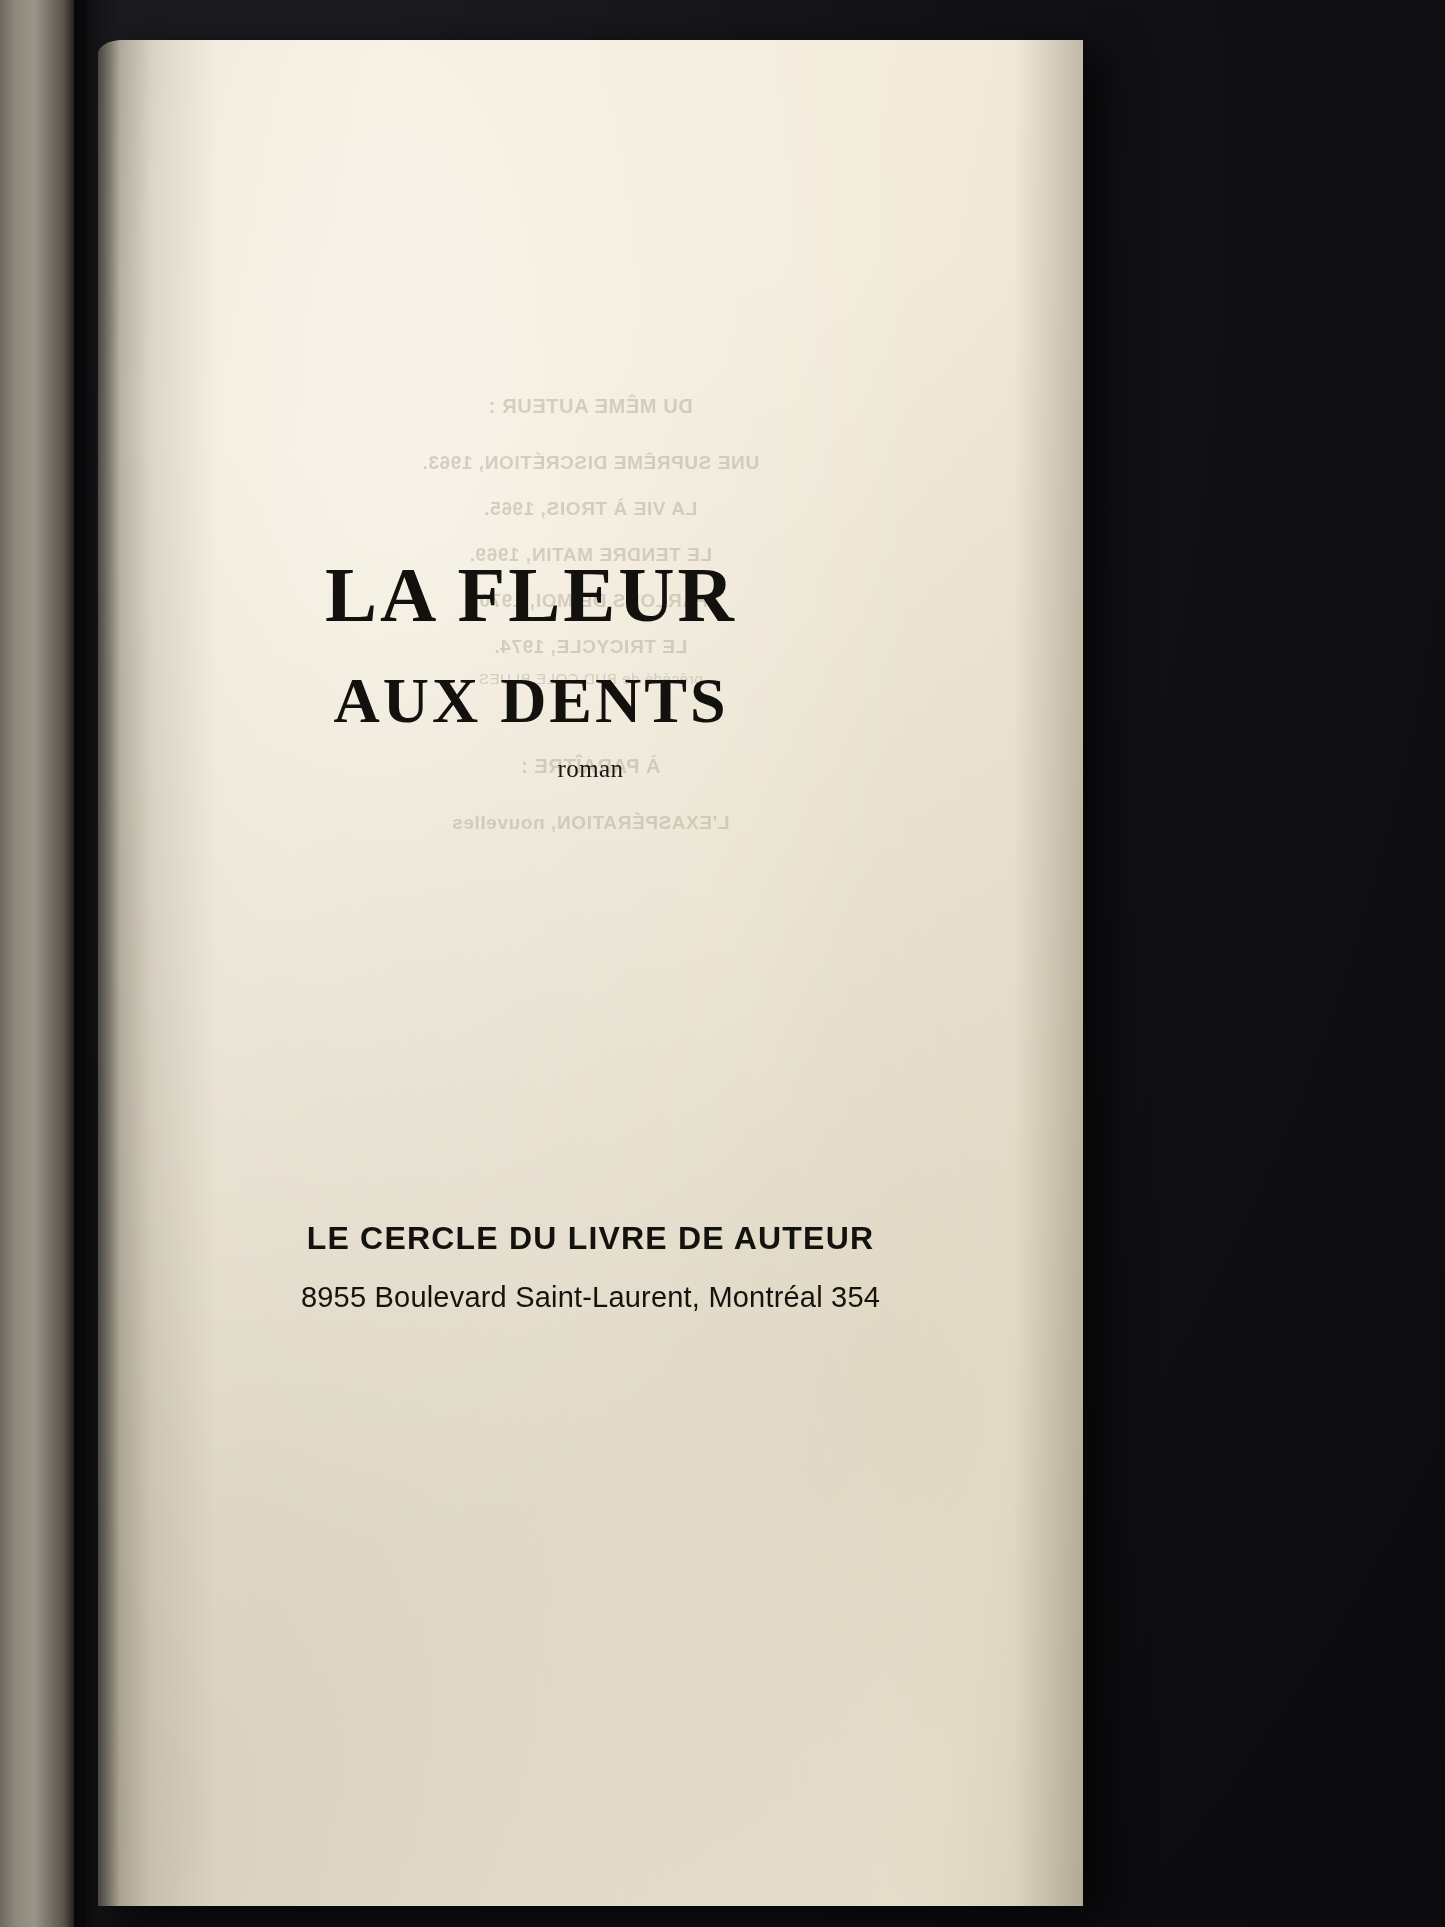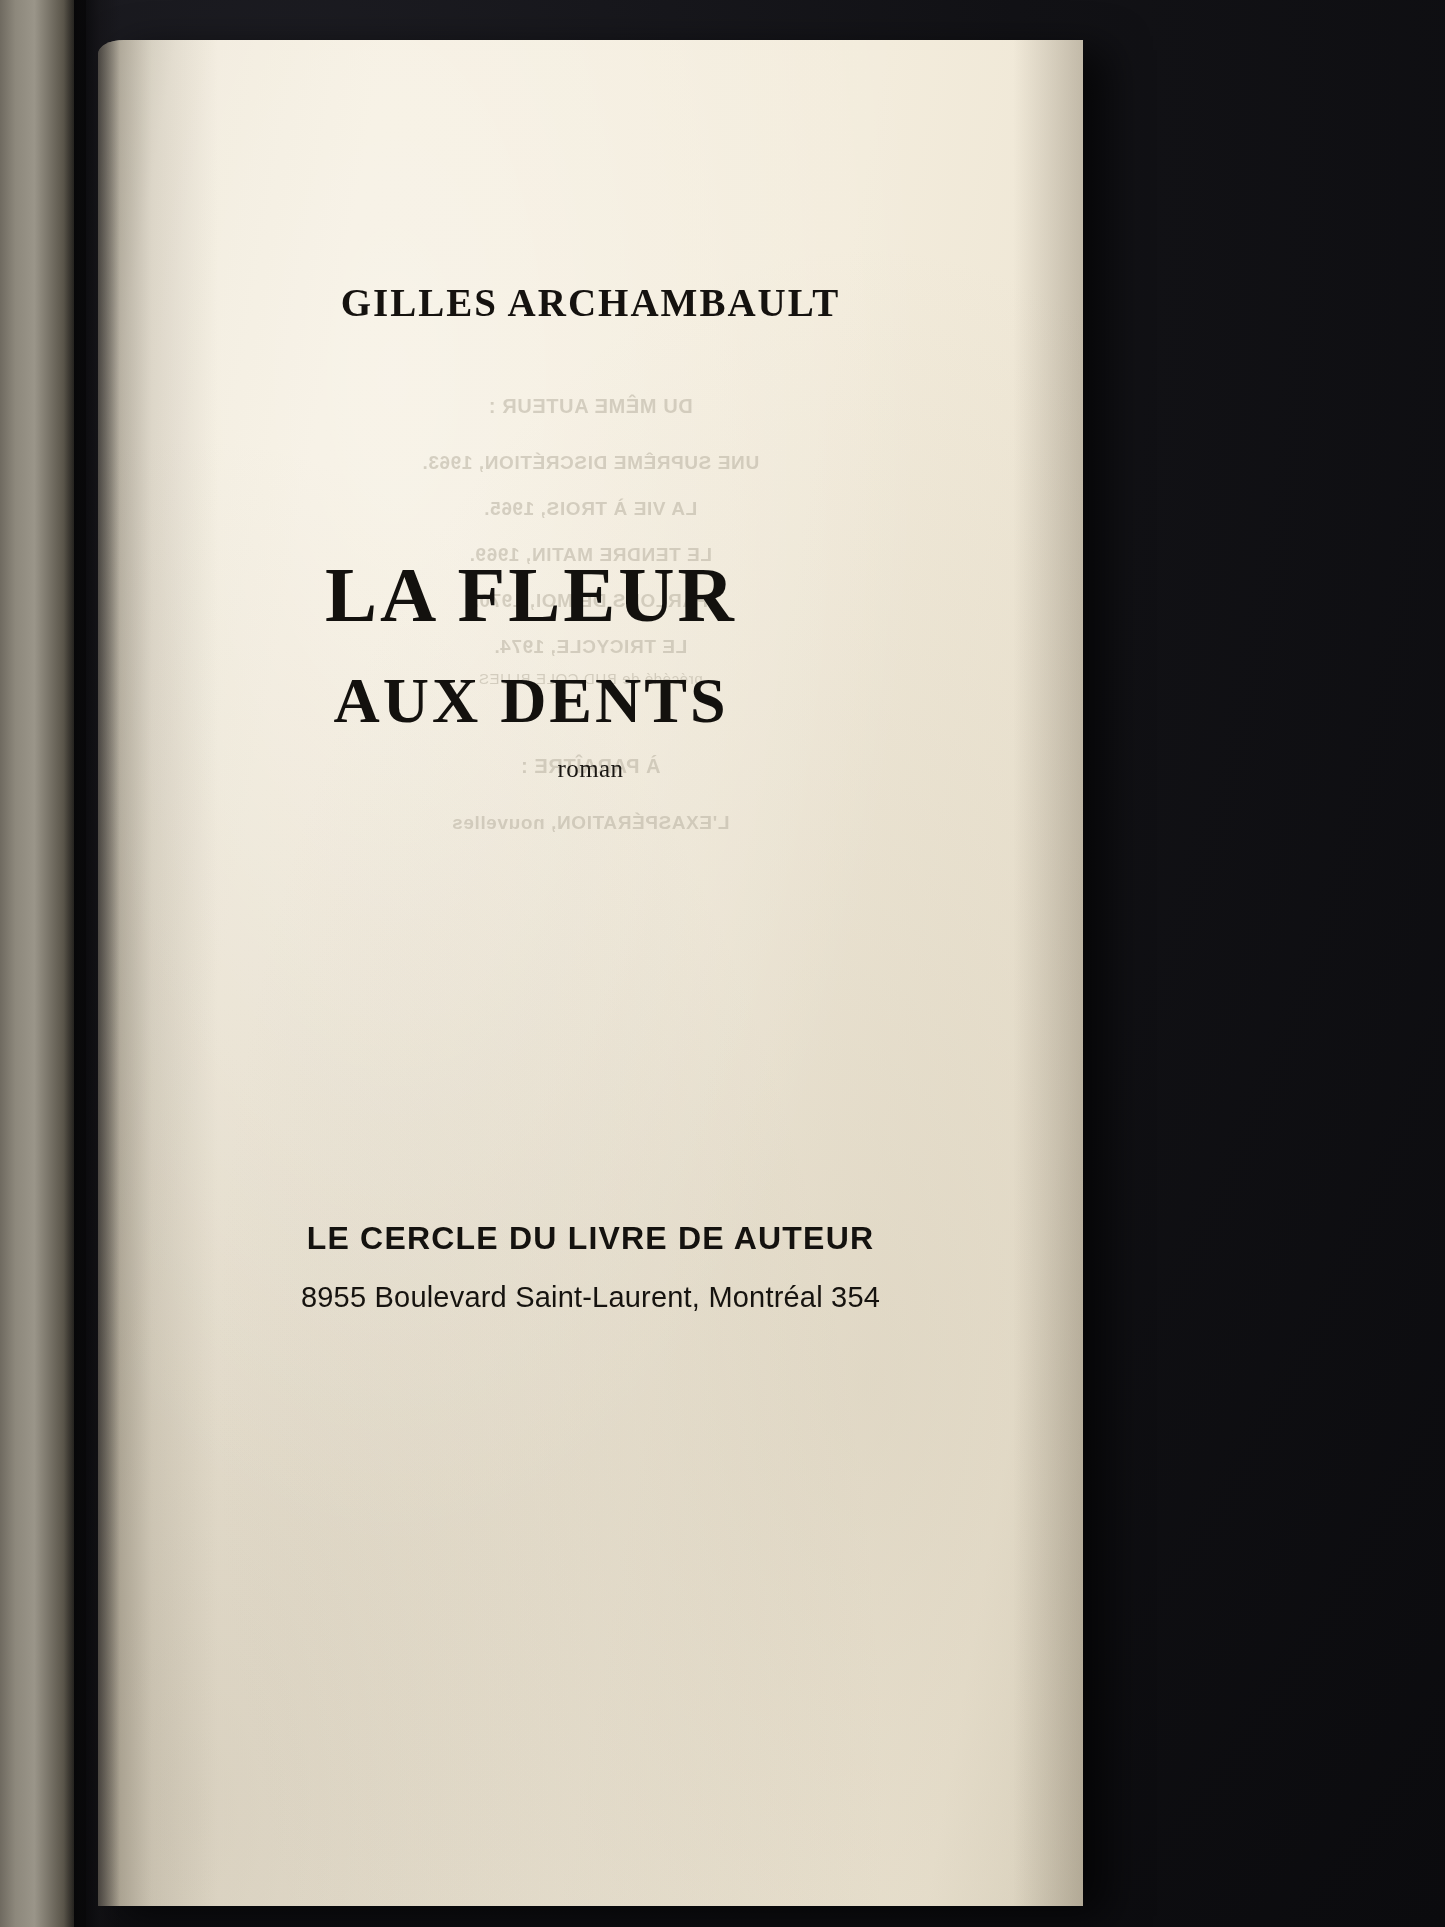--- a/index.html
+++ b/index.html
@@ -210,21 +210,20 @@
       <div class="st-line">LA VIE À TROIS, 1965.</div>
       <div class="st-line">LE TENDRE MATIN, 1969.</div>
       <div class="st-line">PARLONS DE MOI, 1970.</div>
       <div class="st-line">LE TRICYCLE, 1974.</div>
       <div class="st-sub">précédé de BUD COLE BLUES</div>
       <div class="st-gap"></div>
       <div class="st-head">À PARAÎTRE :</div>
       <div class="st-line">L'EXASPÉRATION, nouvelles</div>
     </div>
 
-    <div class="author">GILLES ARCHAMBAULT</div>
 
     <div class="title">
       <span class="title-line-1">LA FLEUR</span>
       <span class="title-line-2">AUX  DENTS</span>
     </div>
 
     <div class="genre">roman</div>
 
     <div class="publisher">
       <span class="publisher-name">LE CERCLE DU LIVRE DE AUTEUR</span>

